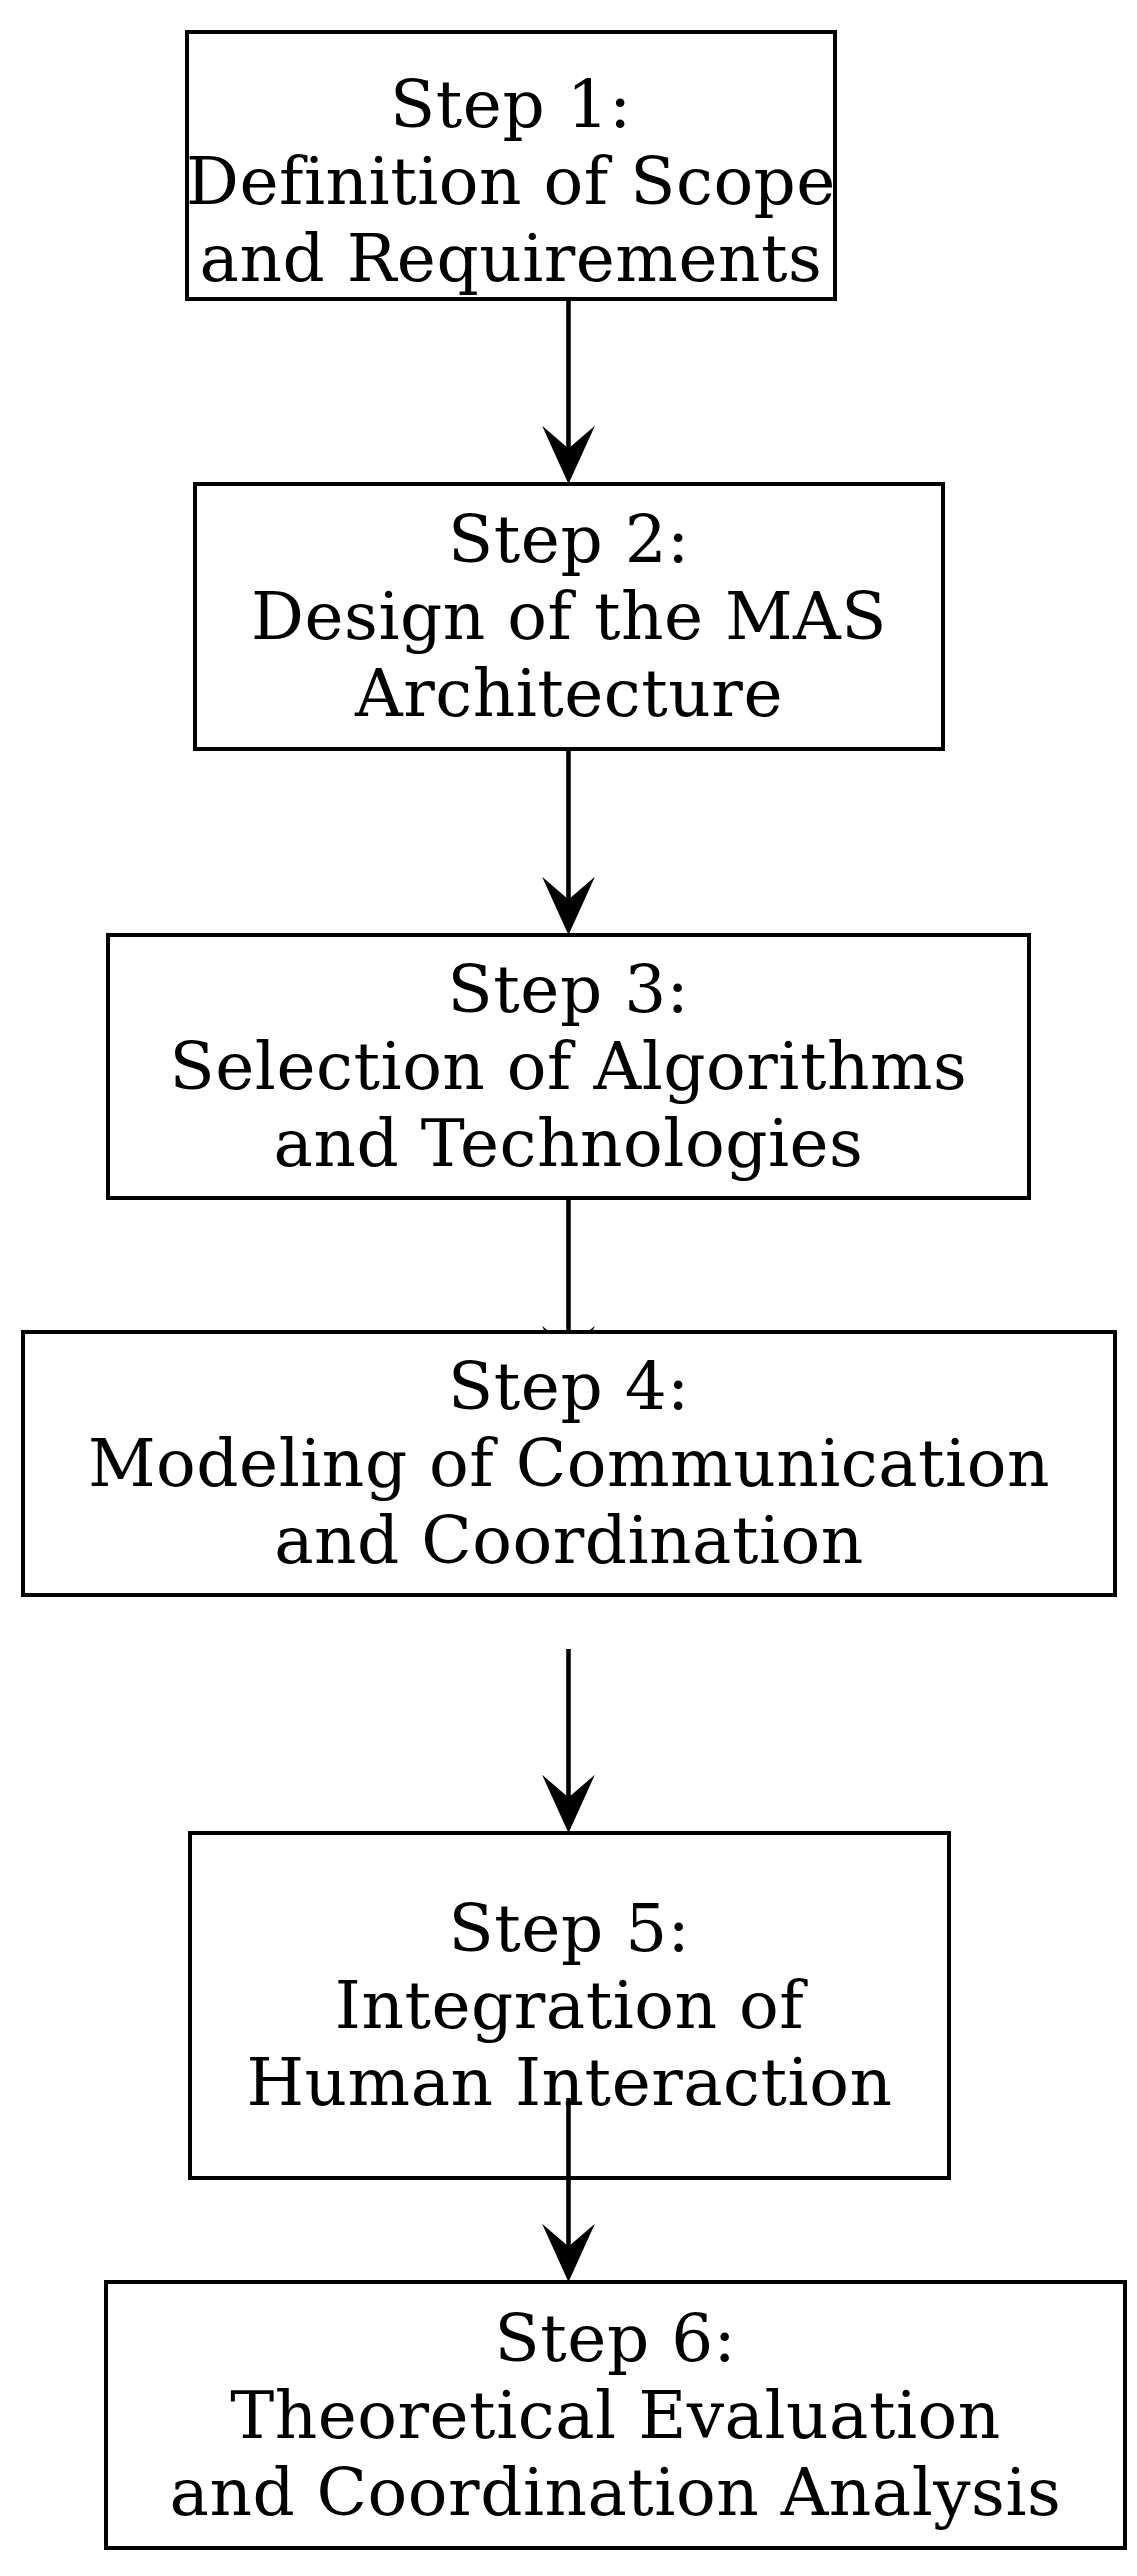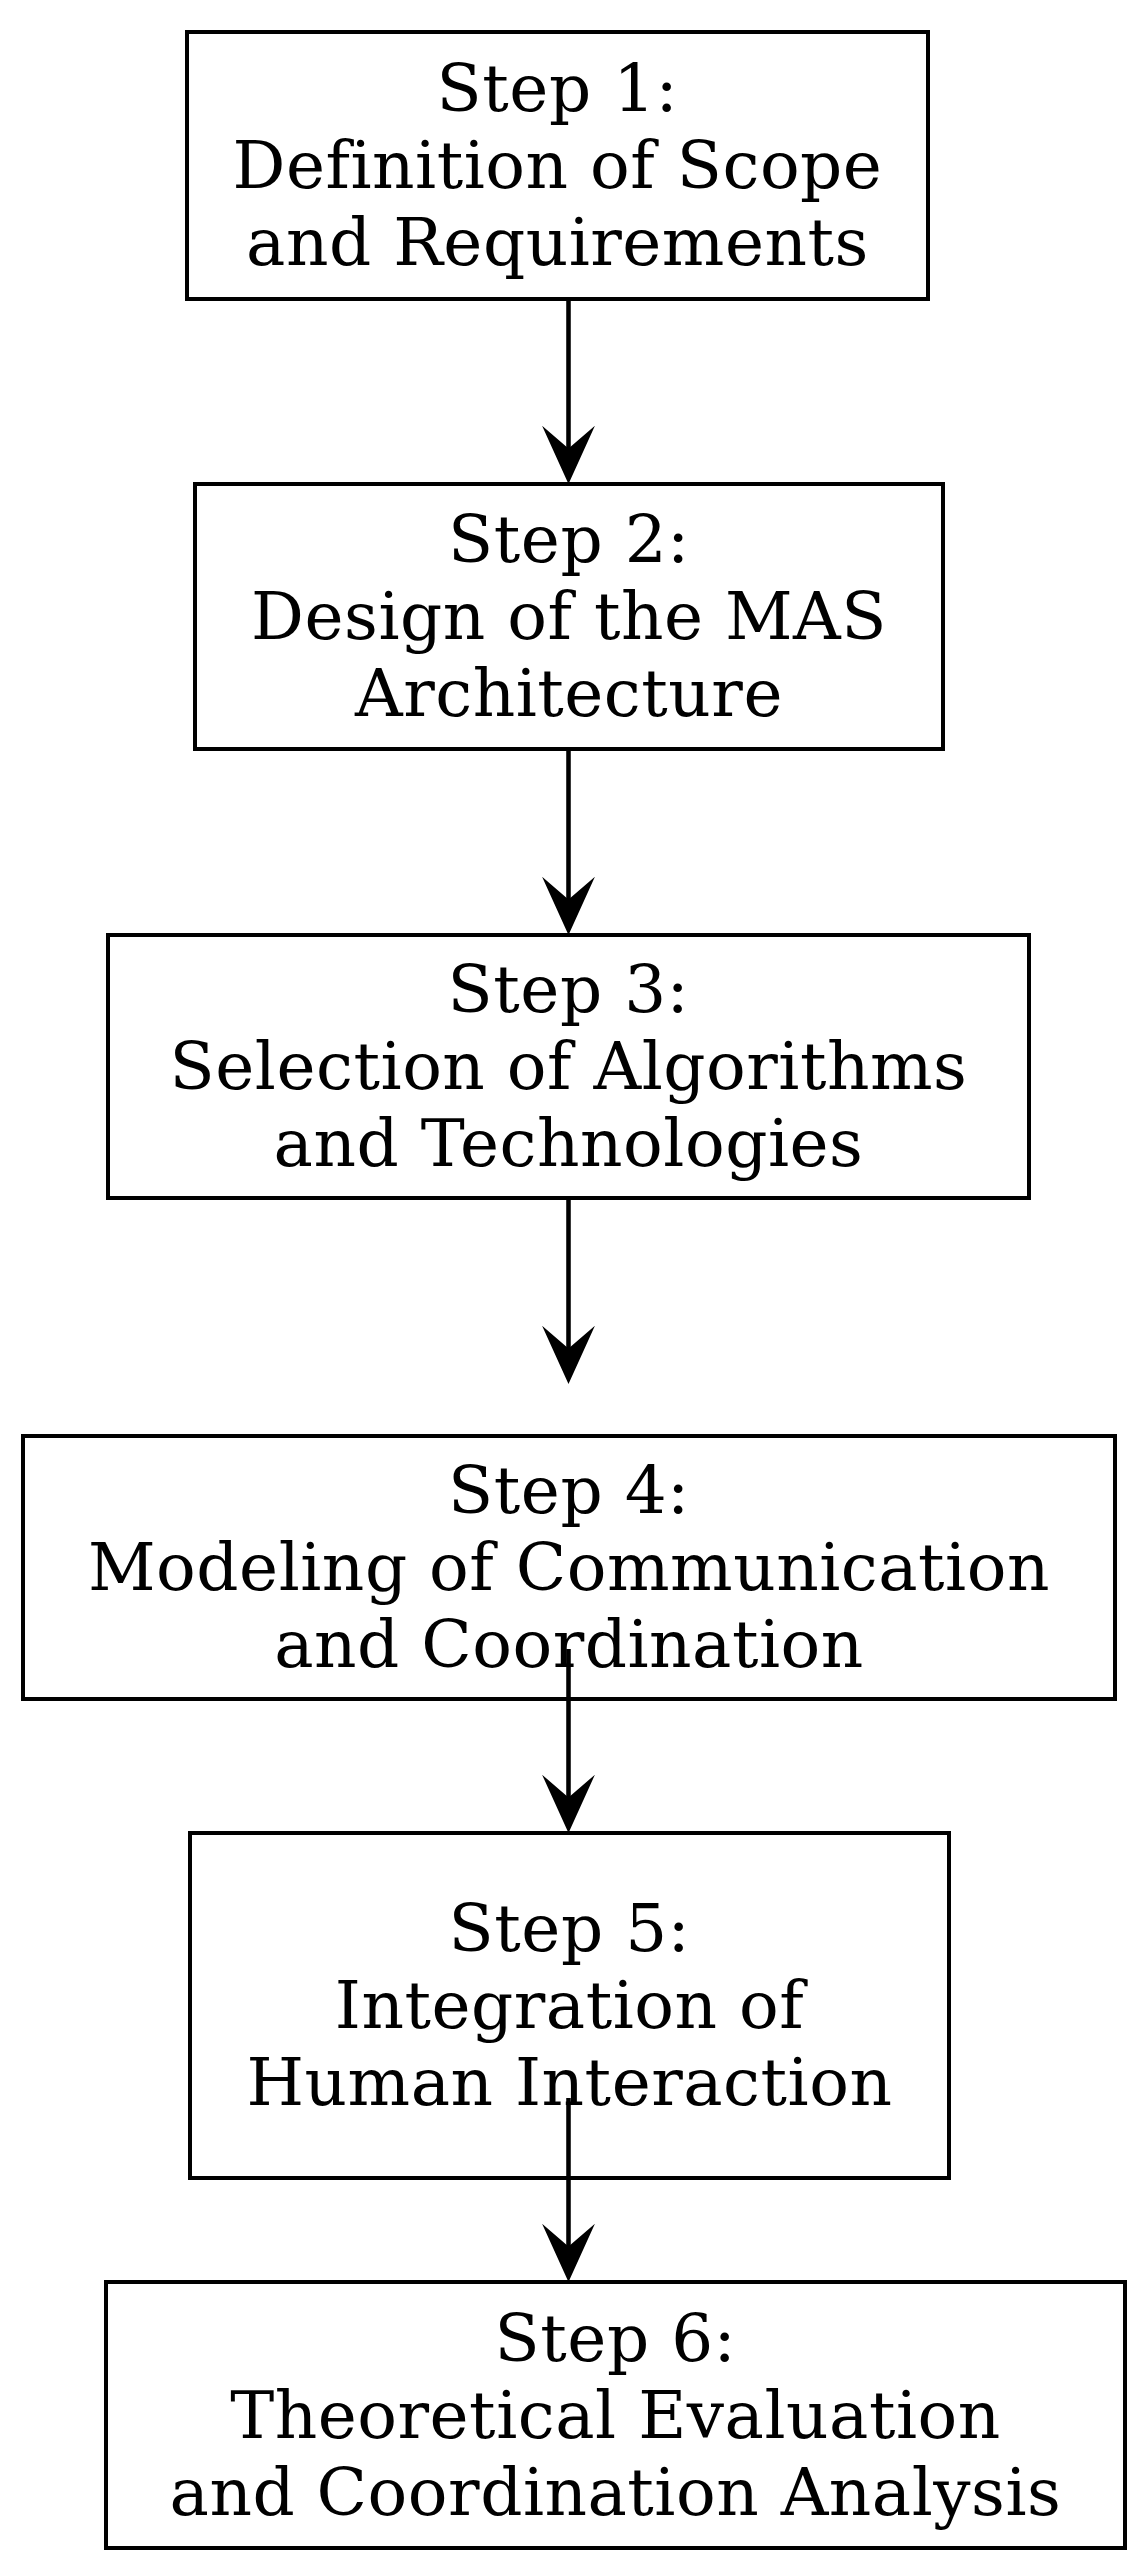--- a/index.html
+++ b/index.html
@@ -28,24 +28,24 @@
     text-align: center;
   }
   .node .line {
     font-size: 66px;
     line-height: 77px;
     letter-spacing: 0.5px;
     white-space: nowrap;
     color: #000000;
   }
   
-  .n1 { left: 185px; top:   30px; width:  745px; height: 271px; }
+  .n1 { left: 185px; top:   30px; width:  652px; height: 271px; justify-content: flex-end; }
   .n2 { left: 193px; top:  482px; width:  752px; height: 269px; }
   .n3 { left: 106px; top: 933px; width: 925px; height: 267px; }
-  .n4 { left:  21px; top: 1434px; width: 1096px; height: 267px; }
+  .n4 { left:  21px; top: 1330px; width: 1096px; height: 267px; }
   .n5 { left: 188px; top: 1831px; width:  763px; height: 349px; }
   .n6 { left:  57px; top: 2280px; width: 1023px; height: 270px; margin-left: 47px; }
 
   .connector {
     position: absolute;
     left: 532px;      
     width: 73px;
     height: 184px;
     display: block;
   }

